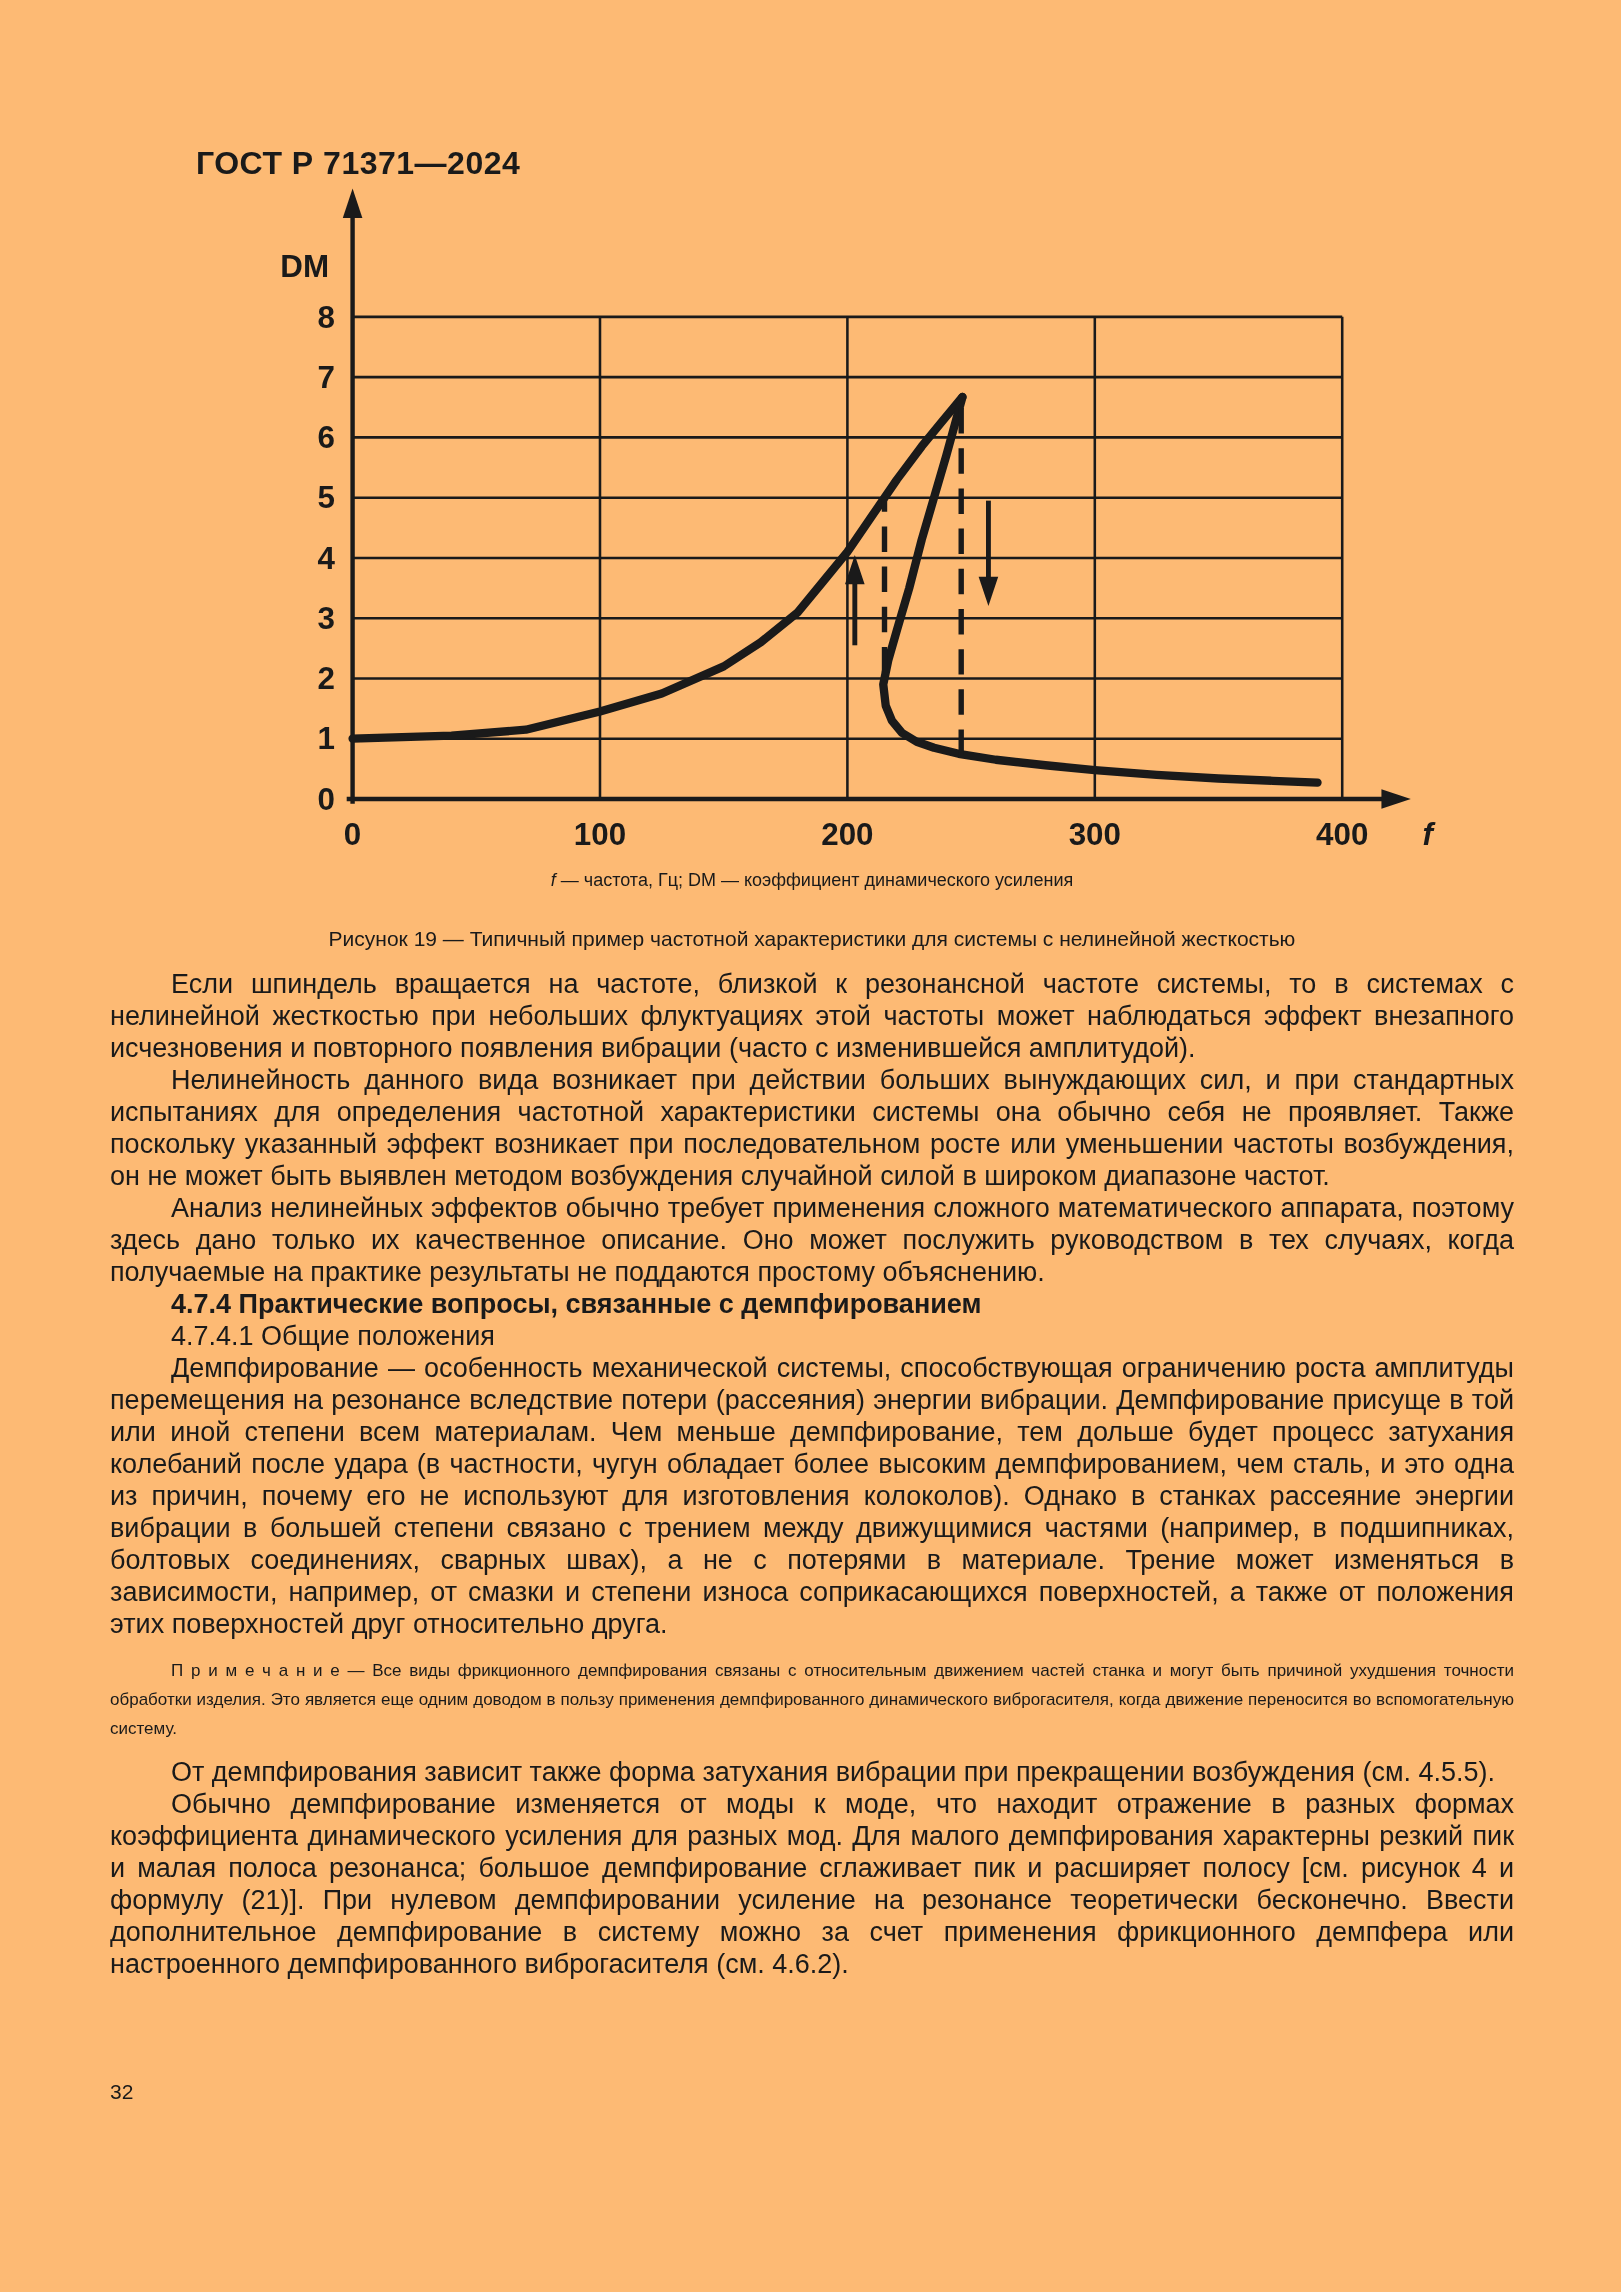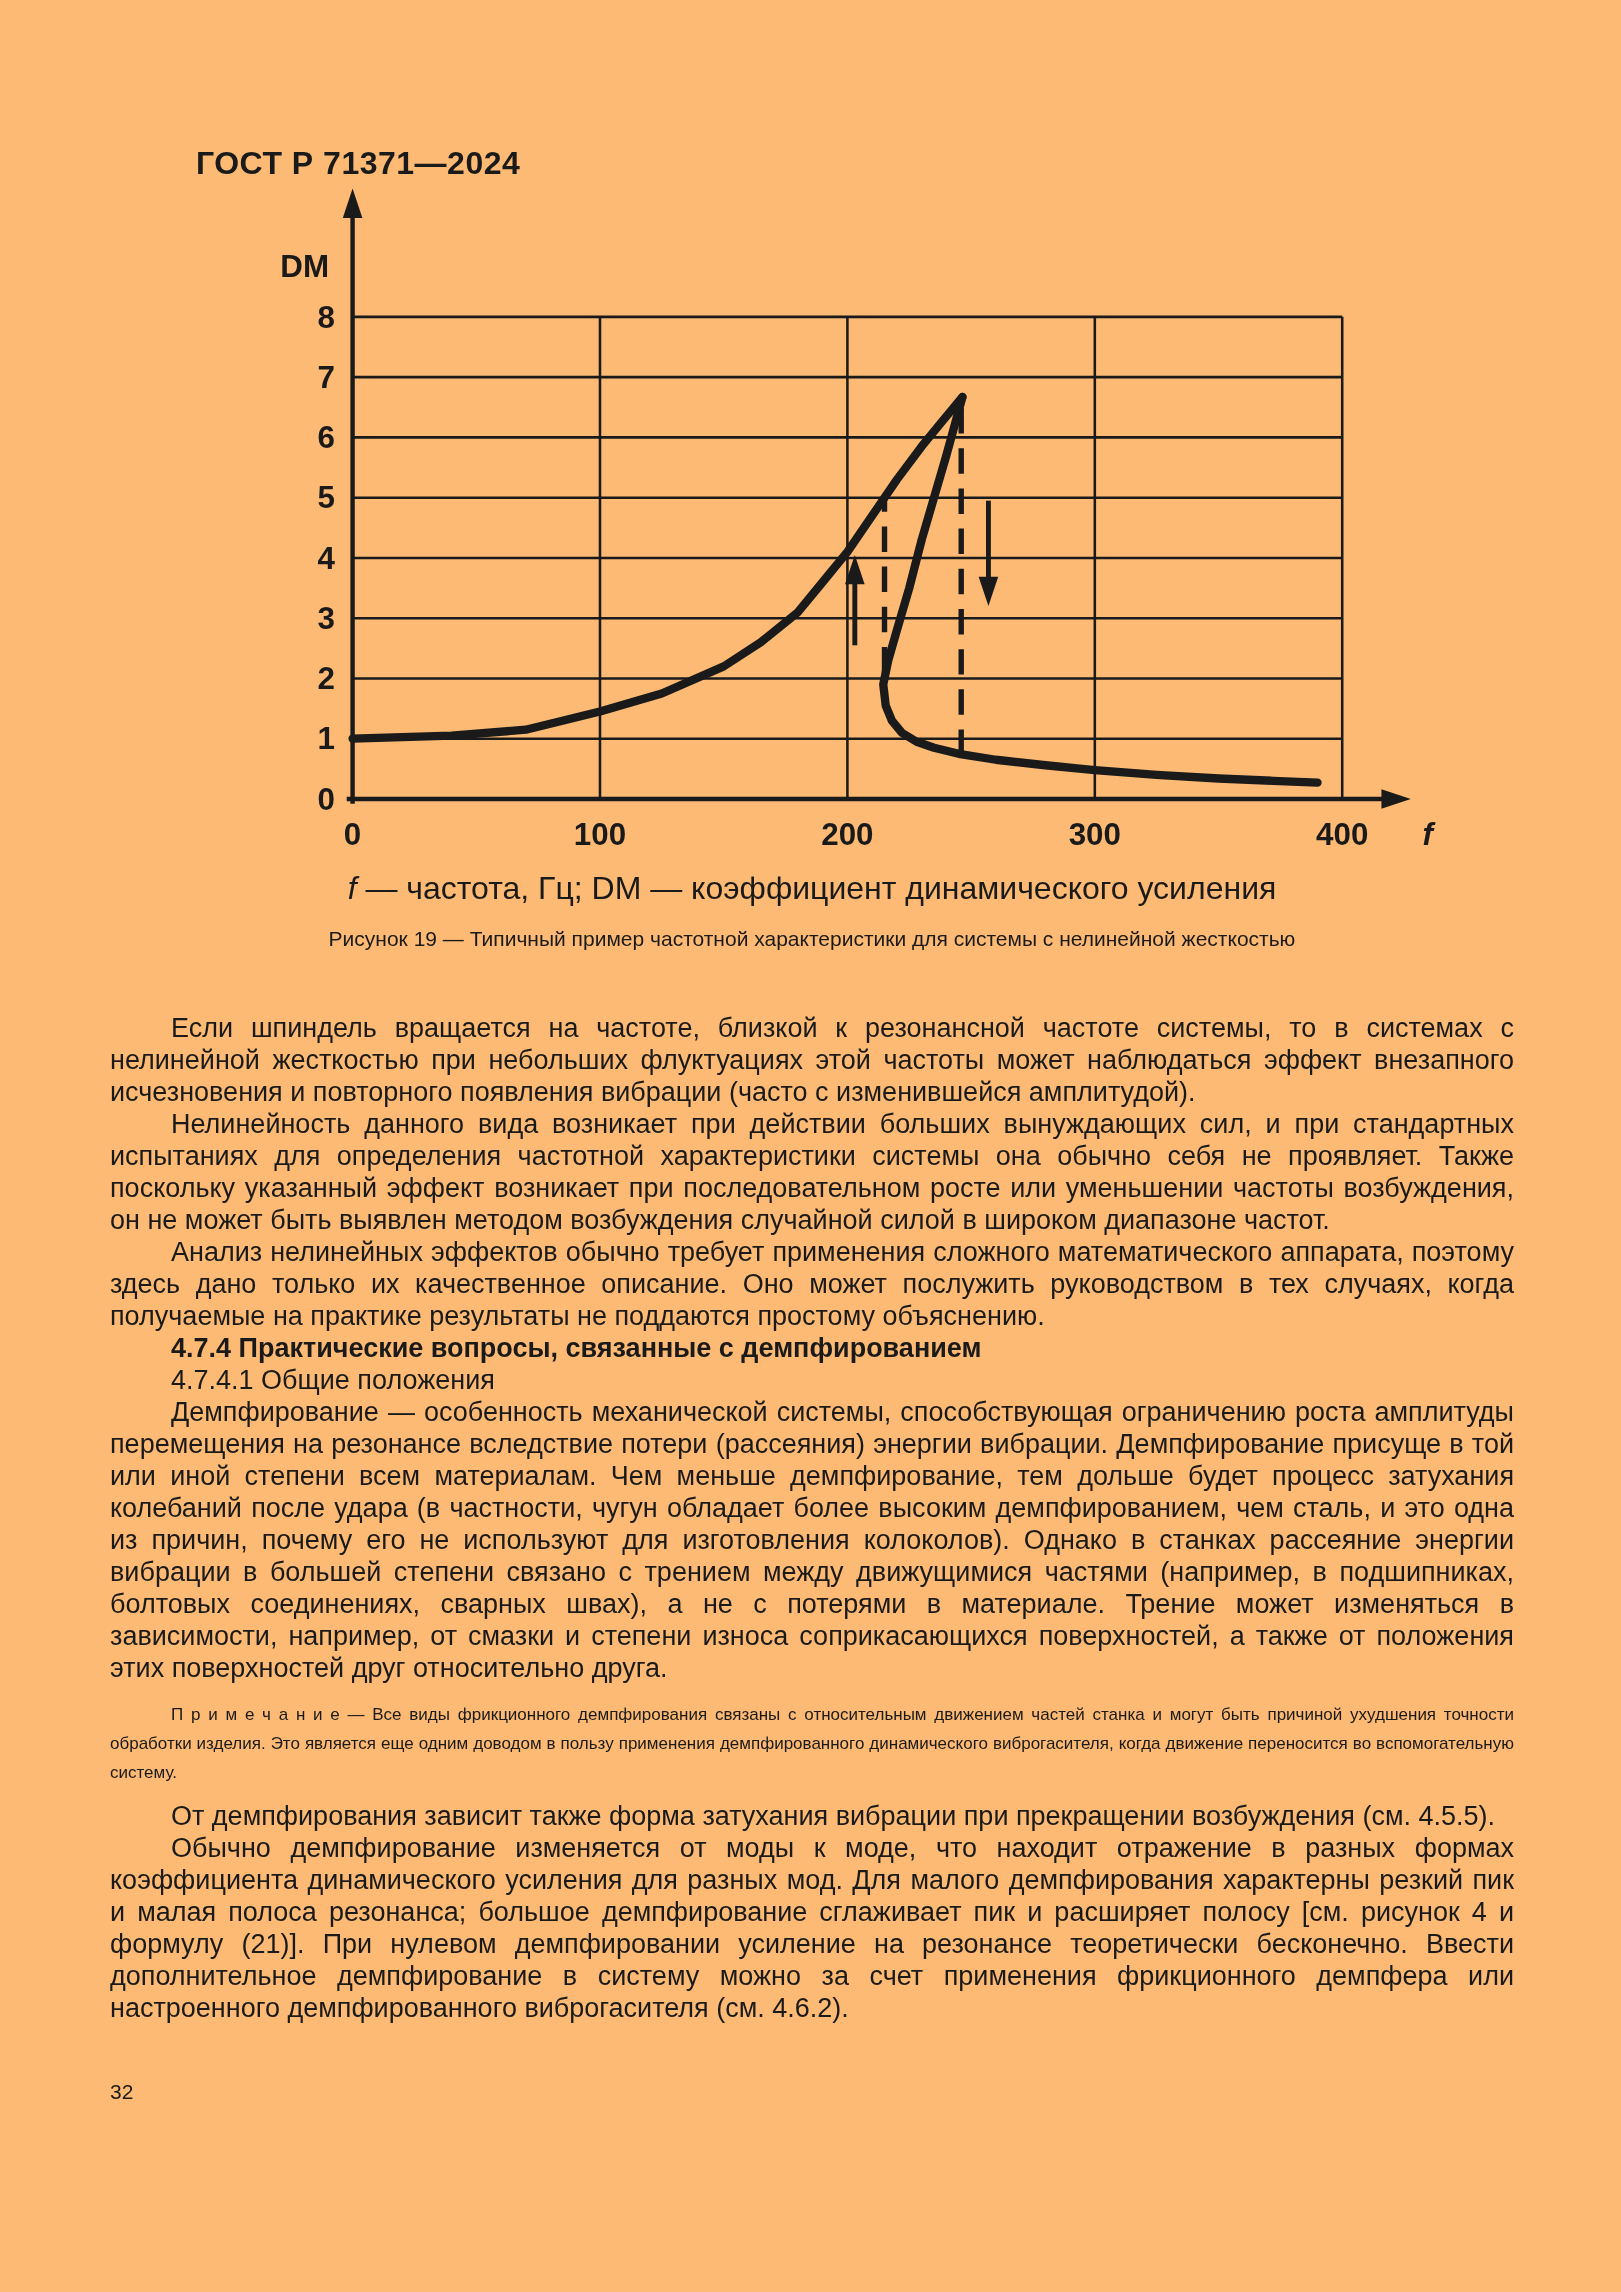--- a/index.html
+++ b/index.html
@@ -28,25 +28,25 @@
   .ann{stroke:#1a1a1a;stroke-width:5;}
   .solid{fill:#1a1a1a;stroke:none;}
   .tick{font:700 32px "Liberation Sans","DejaVu Sans",sans-serif;fill:#1a1a1a;}
   .tick.y{text-anchor:end;}
   .tick.x{text-anchor:middle;}
   .axlab{font:700 32px "Liberation Sans","DejaVu Sans",sans-serif;fill:#1a1a1a;}
   .axlab.f{font-weight:700;font-style:italic;}
   .centered-col{
     position:absolute;left:110px;width:1404px;text-align:center;
   }
-  .axis-note{top:870px;font-size:32px;}
+  .axis-note{top:870px;font-size:18px;}
   .axis-note .it{font-style:italic;}
   .fig-caption{top:927px;font-size:21px;}
   .body-text{
-    position:absolute;left:110px;top:1012px;width:1404px;
+    position:absolute;left:110px;top:968px;width:1404px;
     font-size:27px;line-height:32px;text-align:justify;
   }
   .body-text p{margin:0;}
   .body-text p.para{text-indent:61px;}
   .body-text p.h1{font-weight:700;text-indent:61px;}
   .body-text p.h2{text-indent:61px;}
   .body-text p.note{
     font-size:17px;line-height:29px;text-indent:61px;
     margin:15.7px 0 13.7px 0;
   }

